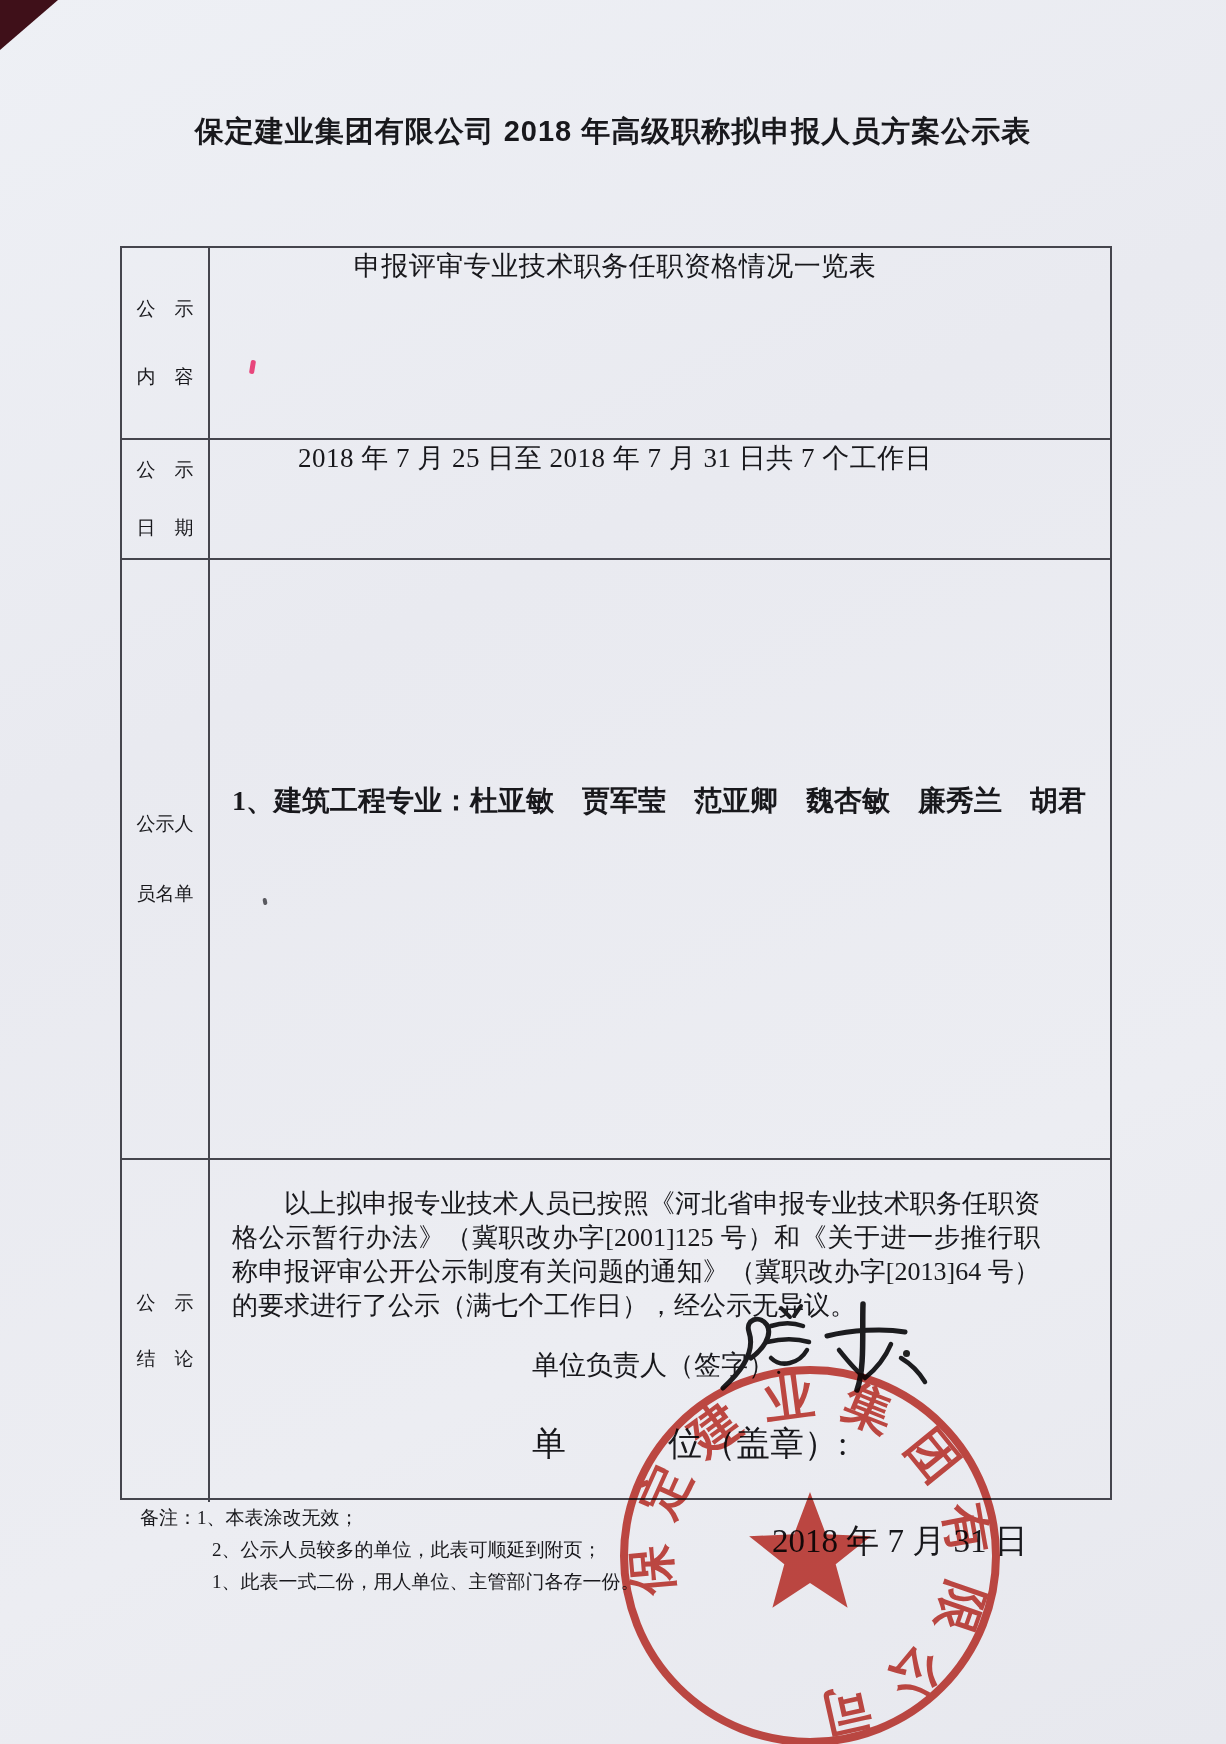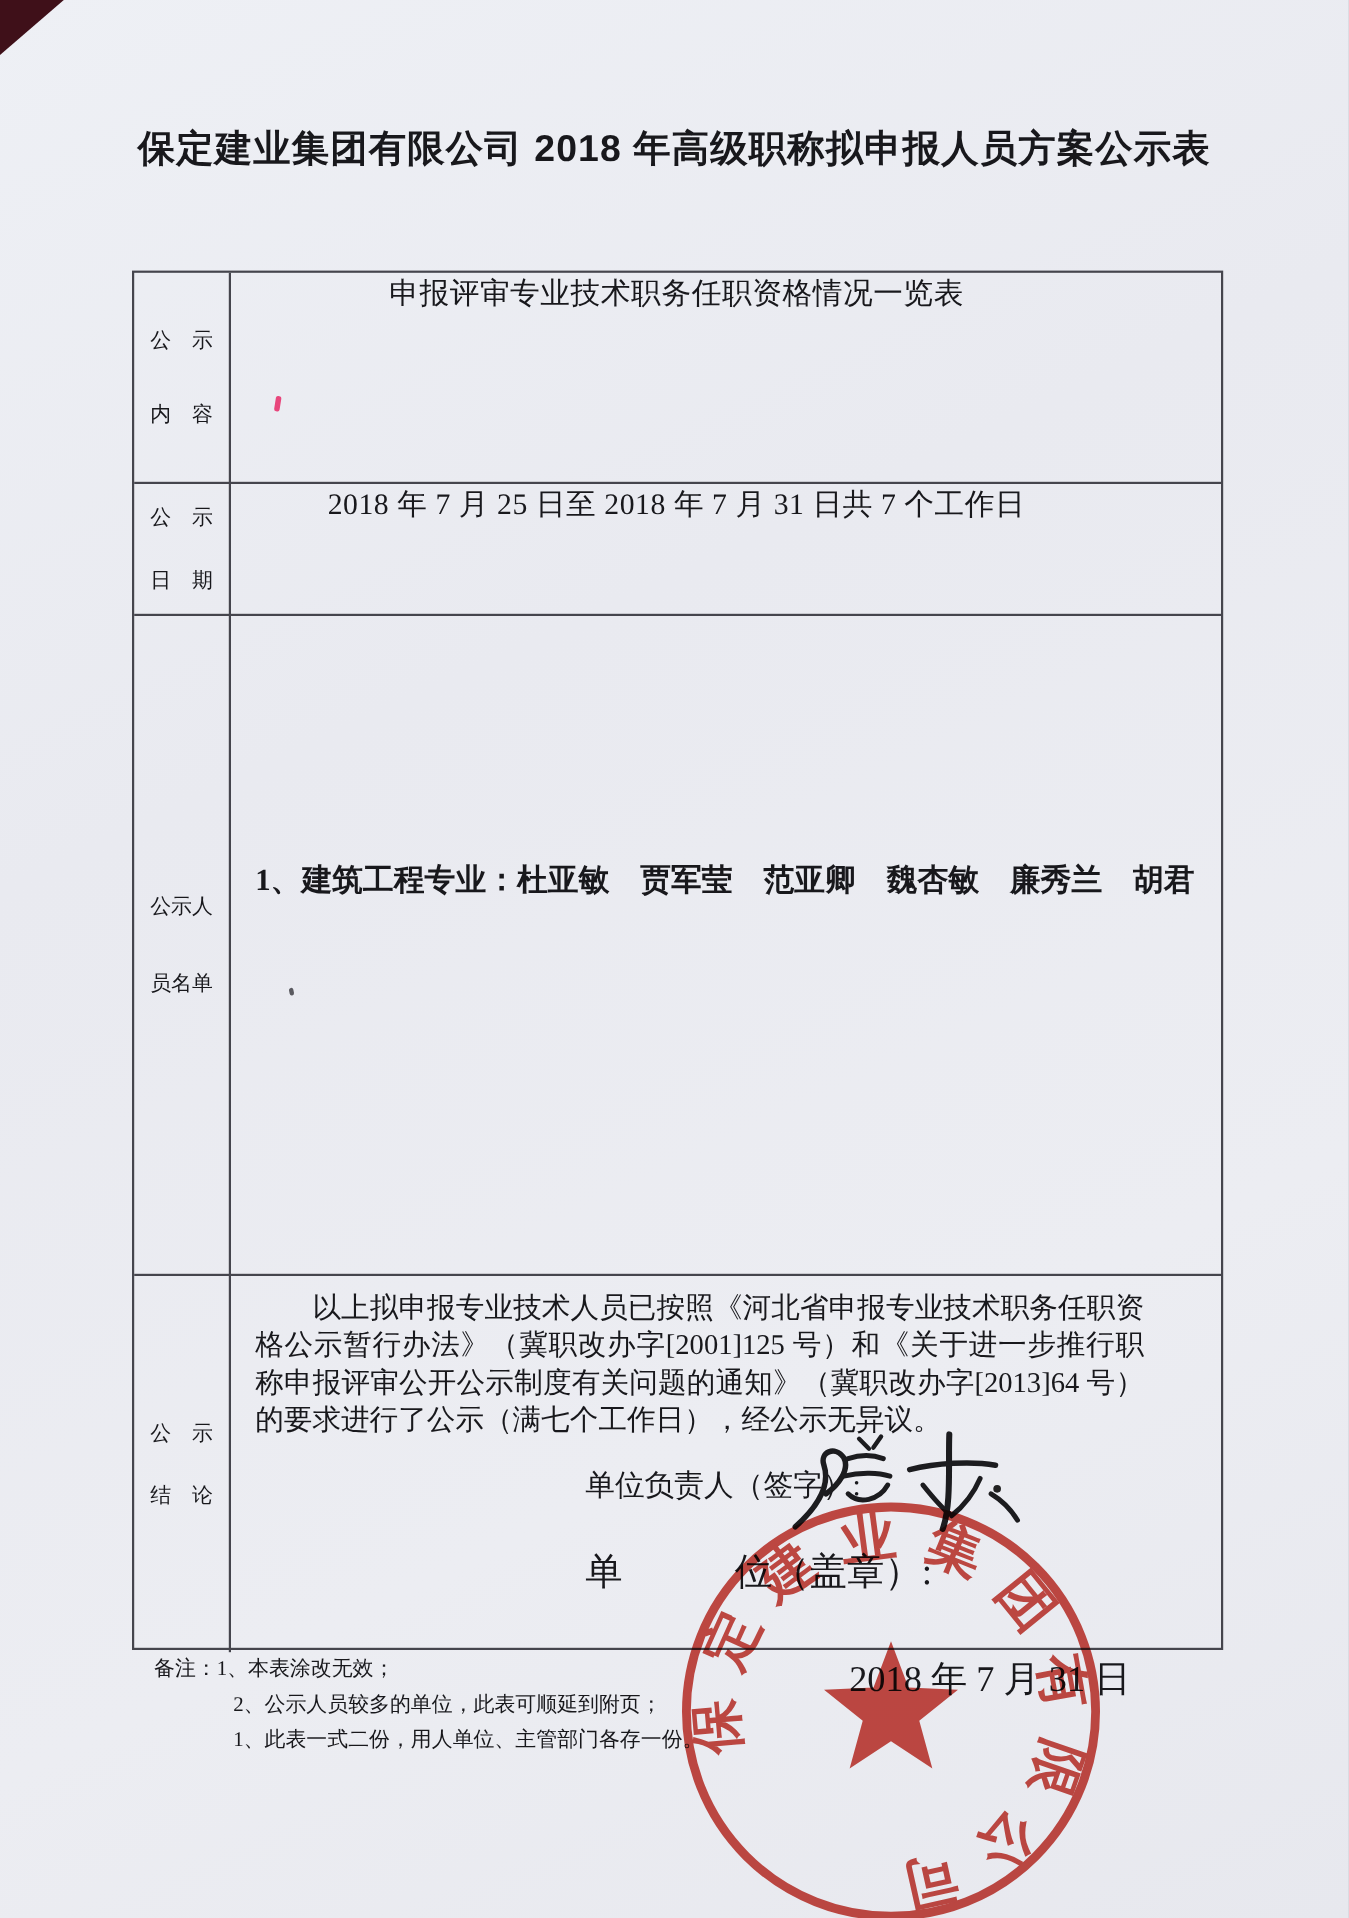--- a/index.html
+++ b/index.html
@@ -14,21 +14,21 @@
   }
   .corner-shadow{
     position:absolute;top:0;left:0;width:0;height:0;
     border-left:58px solid #3f1019;
     border-bottom:50px solid transparent;
   }
   .doc-title{
     position:absolute;top:112px;left:0;width:100%;
     text-align:center;
     font-family:"Liberation Sans","DejaVu Sans",sans-serif;
-    font-weight:bold;font-size:34px;letter-spacing:1px;
+    font-weight:bold;font-size:29px;letter-spacing:1px;
   }
   .sheet{
     position:absolute;left:120px;top:246px;width:992px;height:1254px;
     border:2px solid #45454d;
     display:grid;
     grid-template-columns:88px 1fr;
     grid-template-rows:192px 120px 600px 342px;
     box-sizing:border-box;
   }
   .lcell{
@@ -47,21 +47,21 @@
   .names-cell{
     display:flex;flex-direction:column;justify-content:center;
     padding-left:22px;box-sizing:border-box;
     font-weight:bold;font-size:28px;line-height:68px;
   }
   .names-cell .block{transform:translateY(-58px);}
   .concl-cell{
     padding:12px 70px 0 22px;box-sizing:border-box;
     font-size:26px;
   }
-  .para{text-indent:2em;text-align:justify;line-height:34px;}
+  .para{text-indent:2em;text-align:justify;line-height:34px;margin-top:15px;}
   .sign-line{margin-top:24px;margin-left:300px;font-size:27px;}
   .seal-line{margin-top:38px;margin-left:300px;font-size:34px;}
   .date-line{margin-top:52px;margin-left:540px;font-size:33px;}
   .notes{
     position:absolute;left:140px;top:1502px;width:780px;
     font-size:19px;line-height:32px;
   }
   .note-indent{margin-left:72px;}
   .signature-svg{position:absolute;left:715px;top:1292px;z-index:3;}
   .sig-dot{position:absolute;left:903px;top:1350px;width:7px;height:7px;background:#222;border-radius:50%;z-index:3;}

